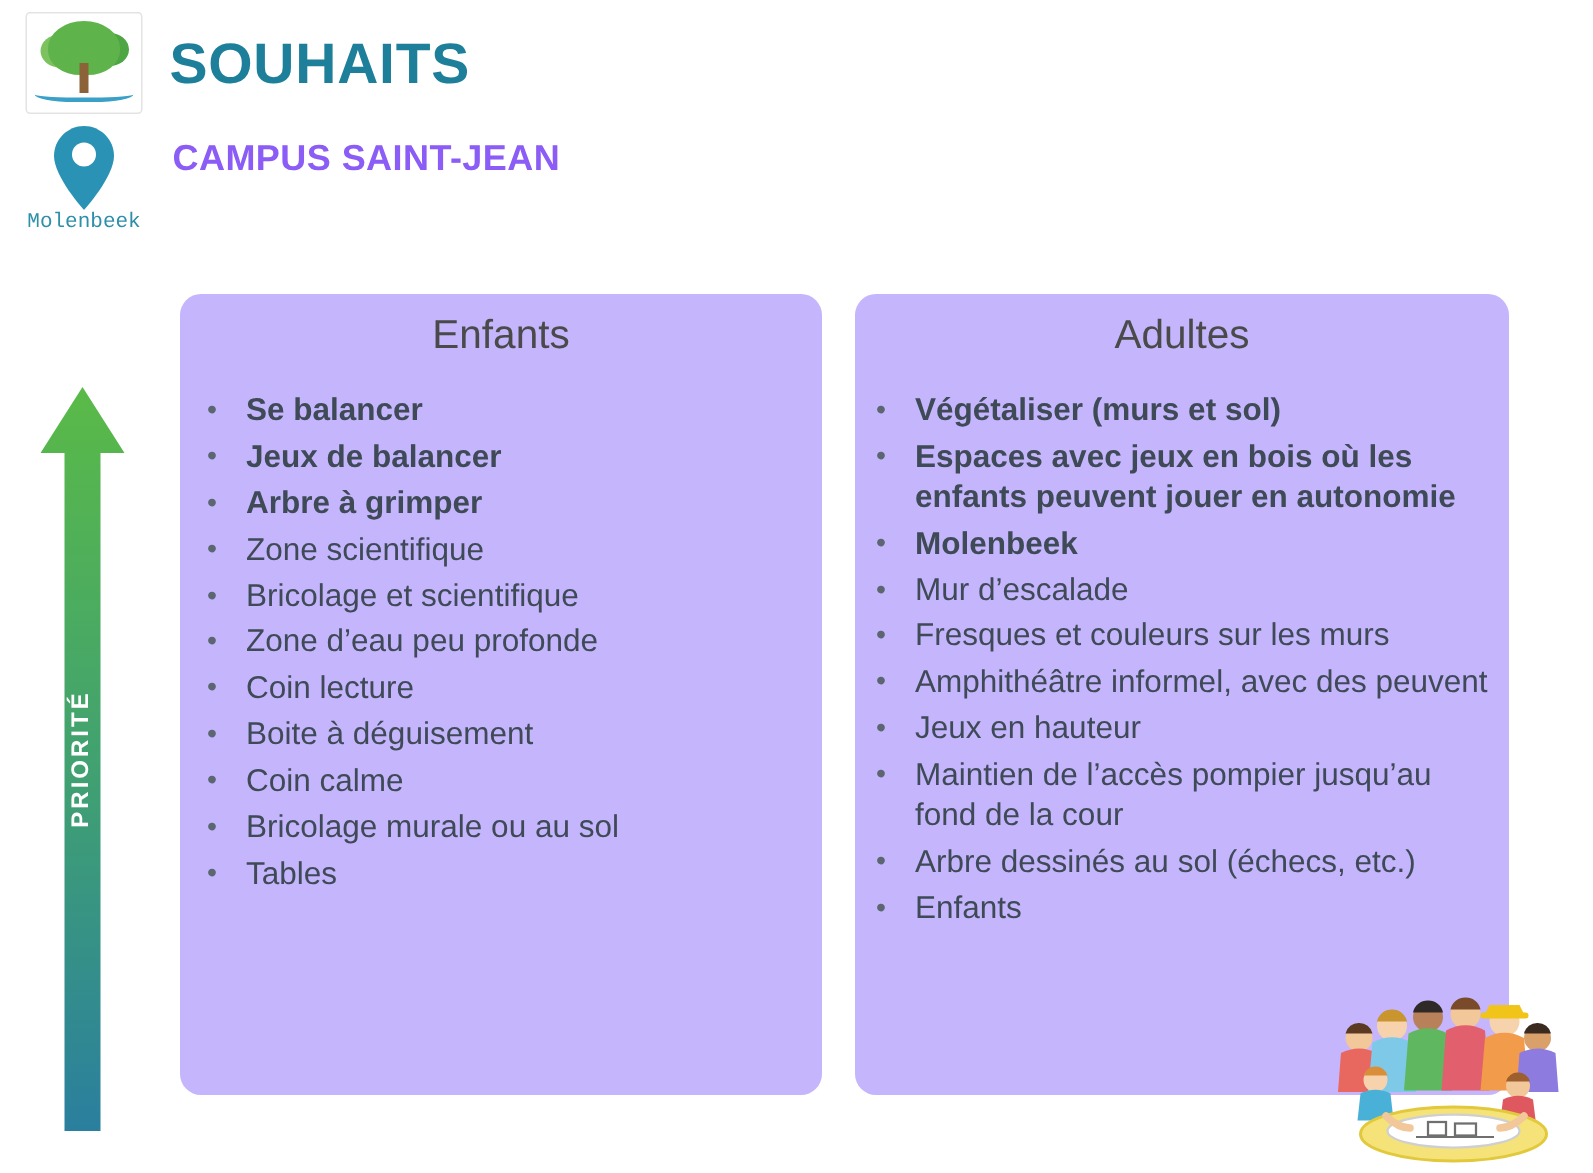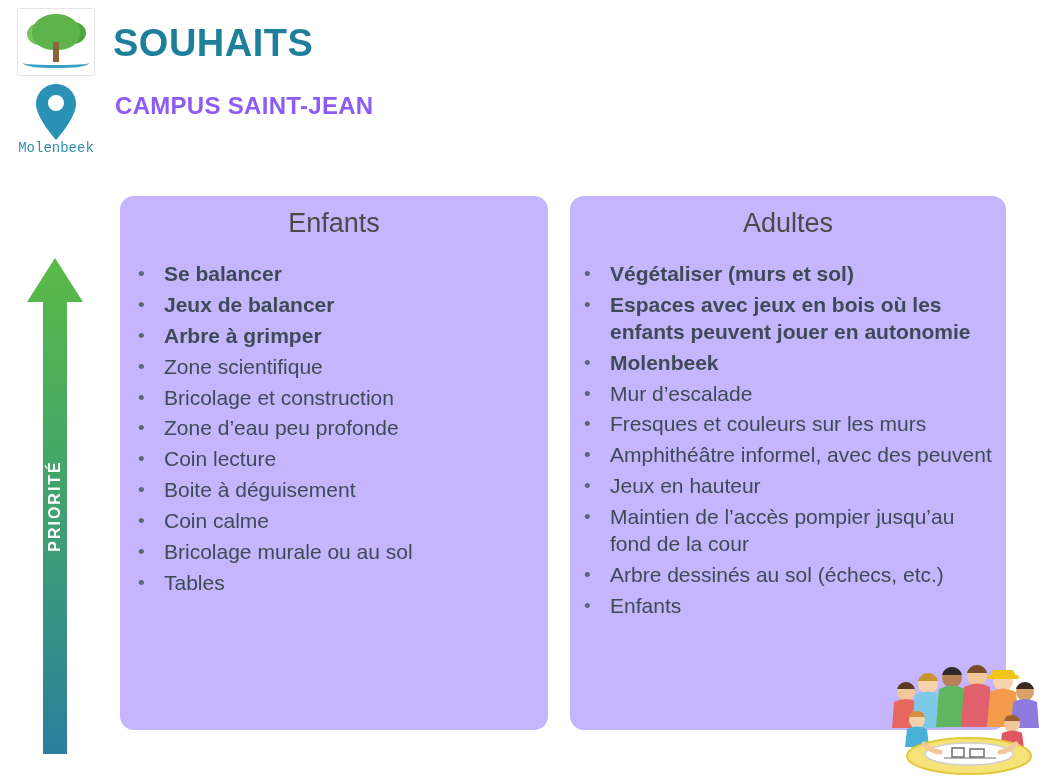--- a/index.html
+++ b/index.html
@@ -241,21 +241,21 @@
       <li class="list-item bold">
         <span class="bullet">•</span>
         <span class="text">Arbre à grimper</span>
       </li>
       <li class="list-item">
         <span class="bullet">•</span>
         <span class="text">Zone scientifique</span>
       </li>
       <li class="list-item">
         <span class="bullet">•</span>
-        <span class="text">Bricolage et construction</span>
+        <span class="text">Bricolage et scientifique</span>
       </li>
       <li class="list-item">
         <span class="bullet">•</span>
         <span class="text">Zone d’eau peu profonde</span>
       </li>
       <li class="list-item">
         <span class="bullet">•</span>
         <span class="text">Coin lecture</span>
       </li>
       <li class="list-item">

